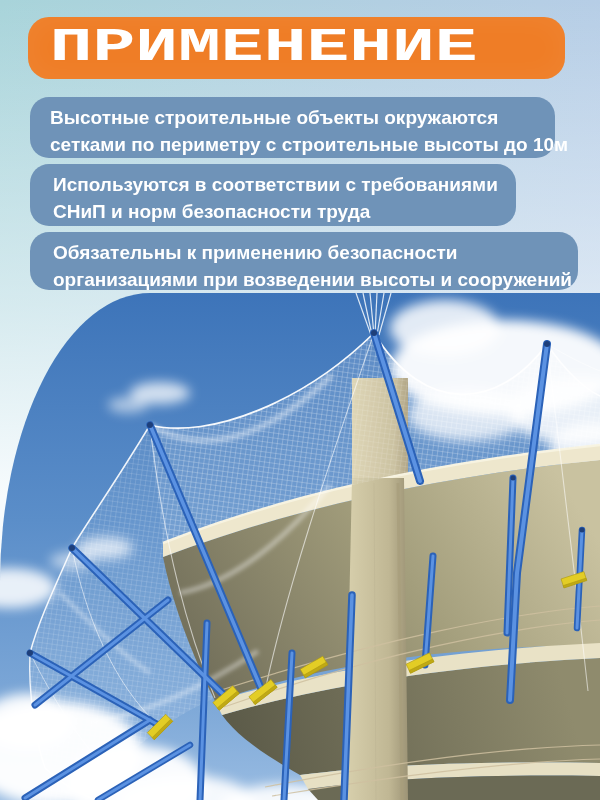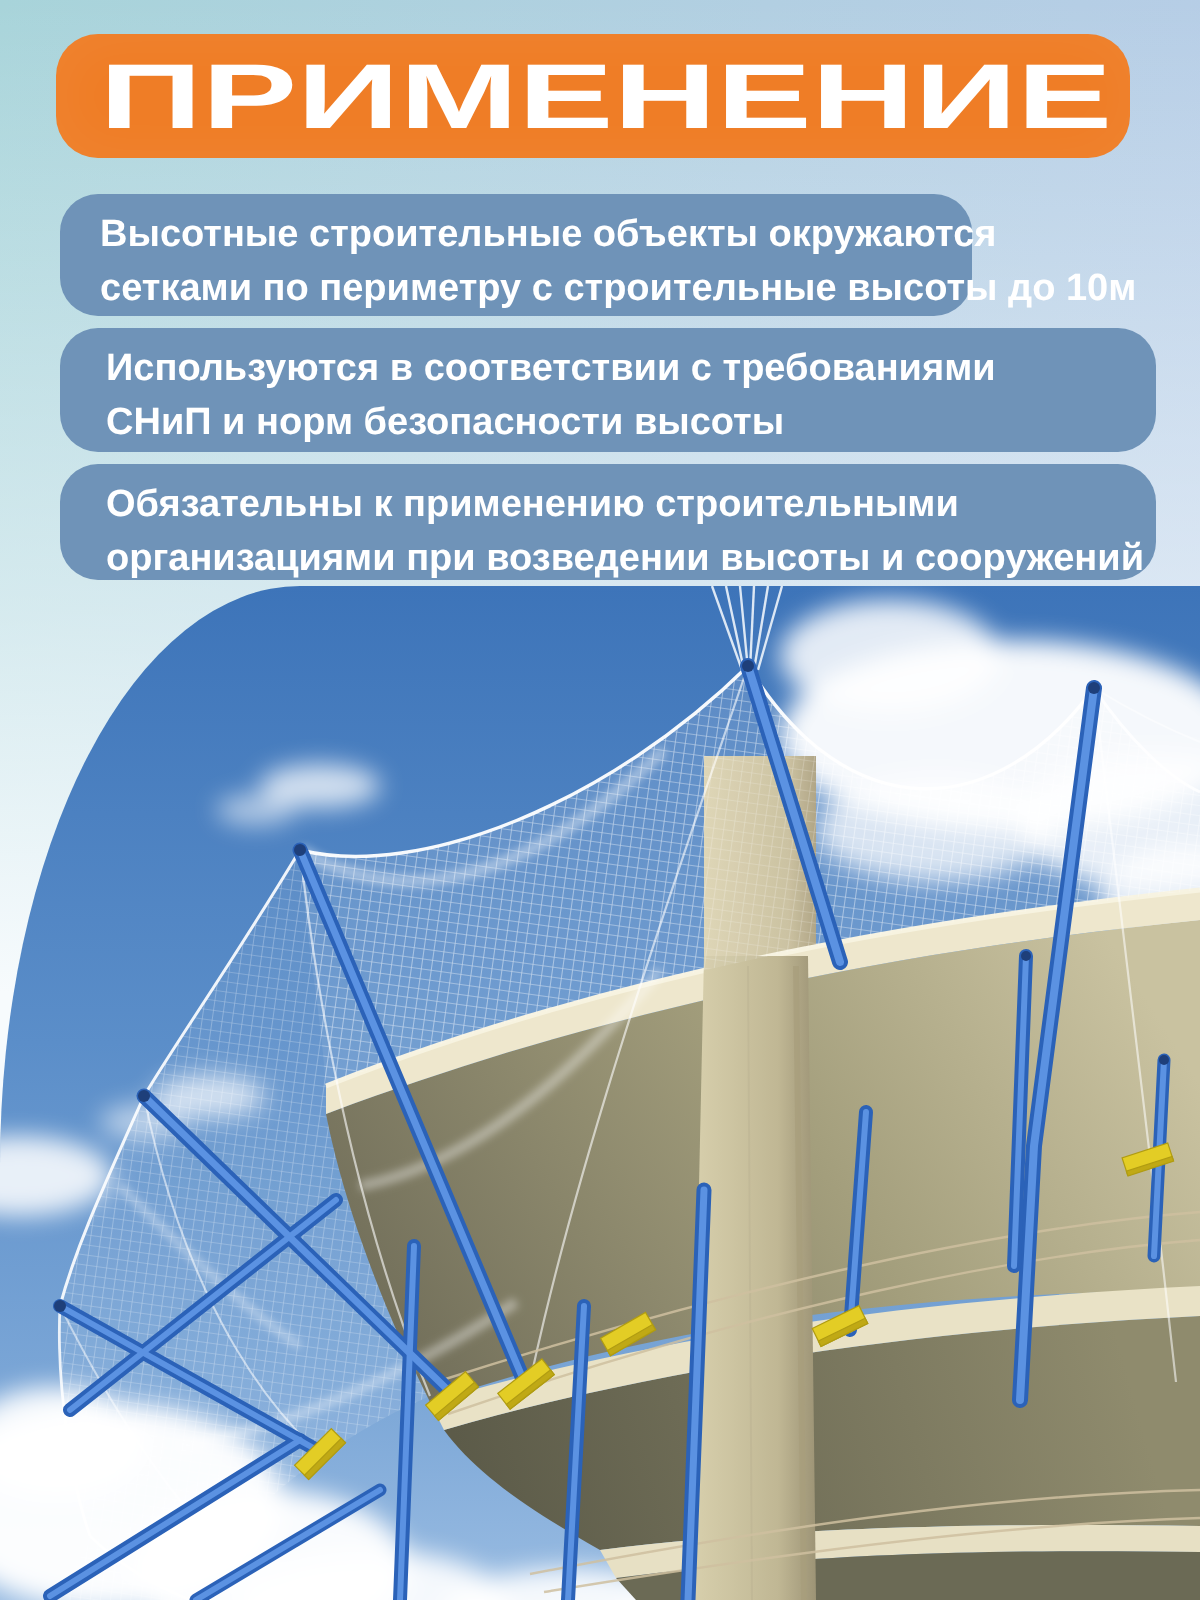--- a/index.html
+++ b/index.html
@@ -13,20 +13,21 @@
     background:
       linear-gradient(180deg, rgba(255,255,255,0) 0%, rgba(250,253,255,0.55) 38%, #f7fbfd 62%),
       linear-gradient(97deg, var(--bg_teal,#a8d4da) 0%, #b2cfe2 55%, var(--bg_blue,#b8cde8) 100%);
   }
   
   .banner{
     position:absolute;left:28px;top:17px;width:537px;height:62px;
     background:var(--accent_orange,#ef7d26);
     border-radius:21px;
     box-shadow:inset 0 0 30px rgba(255,255,255,0.06);
+    font-family:Liberation Mono, monospace;
   }
   .banner-text{
     display:inline-block;
     color:#ffffff;
     font-size:46px;font-weight:bold;
     line-height:62px;
     padding-left:14px;
     transform:scaleX(1.55);
     transform-origin:left center;
     white-space:nowrap;
@@ -37,22 +38,22 @@
     position:absolute;left:30px;
     background:var(--panel_blue,#6f93b8);
     border-radius:19px;
     color:#ffffff;
     font-size:19px;font-weight:bold;
     line-height:27px;
     padding:7px 20px 0 23px;
     box-sizing:border-box;
   }
   .info-block span{display:block;white-space:nowrap;}
-  .ib1{top:97px;width:456px;height:61px;padding-left:20px;}
-  .ib2{top:164px;width:548px;height:62px;}
+  .ib1{top:97px;width:525px;height:61px;padding-left:20px;}
+  .ib2{top:164px;width:486px;height:62px;}
   .ib3{top:232px;width:548px;height:58px;}
   
   .photo{
     position:absolute;left:0;top:293px;width:600px;height:507px;
     border-top-left-radius:150px 290px;
     overflow:hidden;
   }
   .photo svg{display:block;}
 </style>
 </head>
@@ -63,24 +64,24 @@
   <div class="banner">
     <span class="banner-text">ПРИМЕНЕНИЕ</span>
   </div>
 
   <div class="info-block ib1">
     <span>Высотные строительные объекты окружаются</span>
     <span>сетками по периметру с строительные высоты до 10м</span>
   </div>
   <div class="info-block ib2">
     <span>Используются в соответствии с требованиями</span>
-    <span>СНиП и норм безопасности высоты</span>
+    <span>СНиП и норм безопасности труда</span>
   </div>
   <div class="info-block ib3">
-    <span>Обязательны к применению строительными</span>
+    <span>Обязательны к применению безопасности</span>
     <span>организациями при возведении высоты и сооружений</span>
   </div>
 
   <div class="photo">
     <svg width="600" height="507" viewBox="0 0 600 507">
       <defs>
         <linearGradient id="skyGrad" x1="0" y1="0" x2="0" y2="1">
           <stop offset="0" stop-color="#3d74b9"></stop>
           <stop offset="0.45" stop-color="#5b8ec9"></stop>
           <stop offset="0.8" stop-color="#7ca7d7"></stop>

